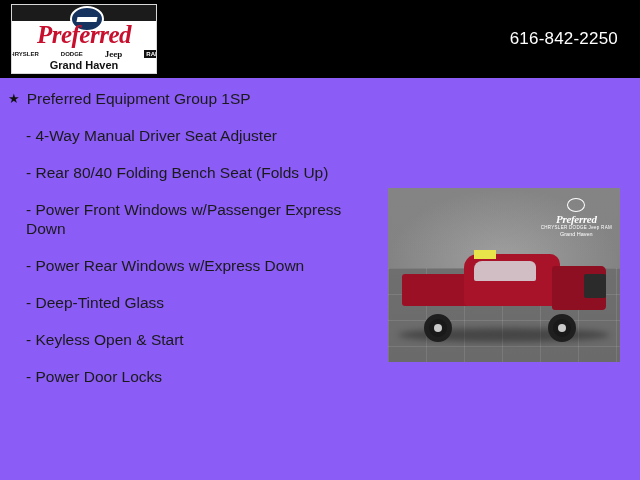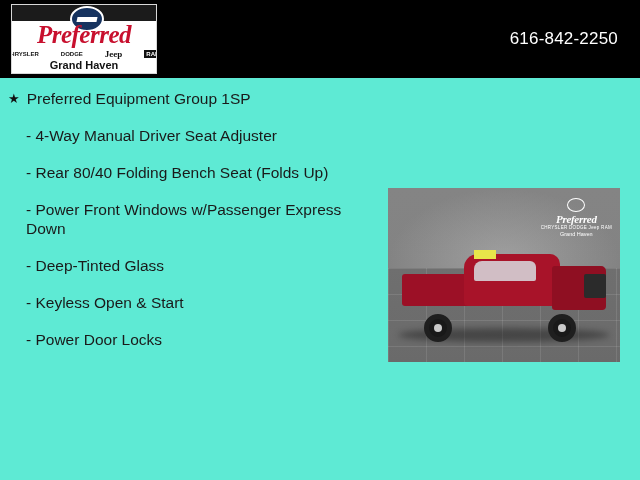--- a/index.html
+++ b/index.html
@@ -10,21 +10,21 @@
     width: 640px;
     height: 480px;
     background: #ffffff;
     font-family: "Liberation Sans", sans-serif;
     overflow: hidden;
   }
   .page {
     position: relative;
     width: 640px;
     height: 480px;
-    background: #5eead4;
+    background: #8b5cf6;
   }
 
   
   .header {
     position: absolute;
     top: 0; left: 0;
     width: 640px;
     height: 78px;
     background: #000000;
     display: flex;
@@ -323,20 +323,21 @@
   <div class="content">
 
     <div class="features">
       <div class="feature-head">
         <span class="star-icon">★</span>
         <span>Preferred Equipment Group 1SP</span>
       </div>
       <div class="feature-item">- 4-Way Manual Driver Seat Adjuster</div>
       <div class="feature-item">- Rear 80/40 Folding Bench Seat (Folds Up)</div>
       <div class="feature-item">- Power Front Windows w/Passenger Express Down</div>
+      <div class="feature-item">- Power Rear Windows w/Express Down</div>
       <div class="feature-item">- Deep-Tinted Glass</div>
       <div class="feature-item">- Keyless Open &amp; Start</div>
       <div class="feature-item">- Power Door Locks</div>
     </div>
 
     <div class="vehicle-photo">
       <div class="wall-shadow"></div>
       <div class="floor-tiles"></div>
 
       <div class="photo-logo">

